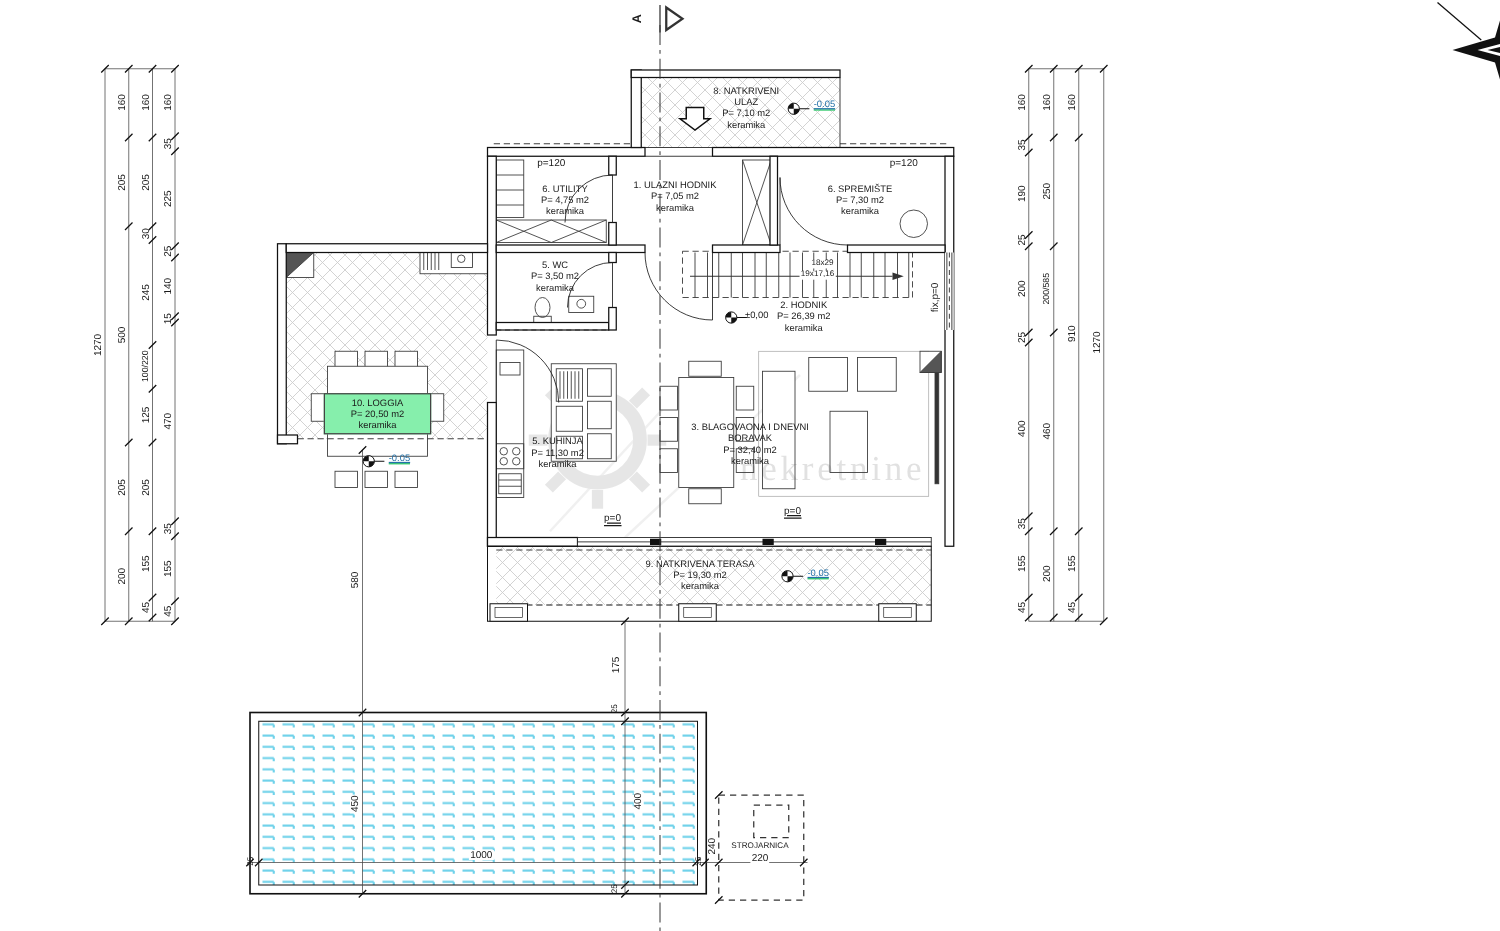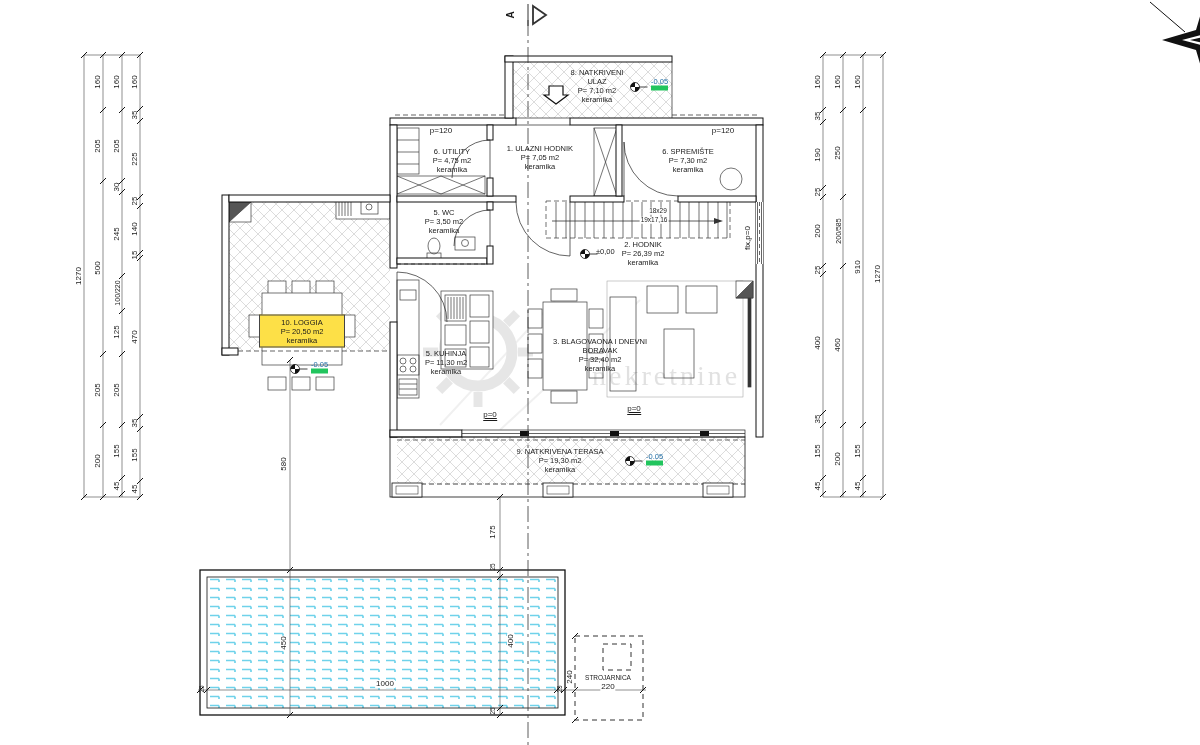--- a/index.html
+++ b/index.html
@@ -9,23 +9,23 @@
   .wm{position:absolute;font-family:"Liberation Serif",serif;color:rgba(70,70,70,.16);
       z-index:1;white-space:nowrap;letter-spacing:3px;}
   .lbl{position:absolute;font-size:8px;line-height:8px;white-space:nowrap;z-index:2;
        transform:translate(-50%,-50%);font-style:normal;}
   .v{transform:translate(-50%,-50%) rotate(-90deg);}
   .f6{font-size:6.5px;line-height:6.5px;}
   .f7{font-size:7px;line-height:7px;}
   .room{position:absolute;transform:translate(-50%,-50%);text-align:center;font-size:7.5px;
         line-height:9px;z-index:2;}
   .room span{display:block;}
-  .boxed{background:#fde047;border:1px solid #444;padding:2px 4px;}
+  .boxed{background:#86efac;border:1px solid #444;padding:2px 4px;}
   .lvl{position:absolute;font-size:7.5px;line-height:8px;z-index:2;transform:translate(0,-50%);white-space:nowrap;}
-  .blue{color:#2471a8;border-bottom:5px solid #22c55e;}
+  .blue{color:#2471a8;border-bottom:1px solid #22c55e;text-decoration:underline;}
   .p0{text-decoration:underline;border-bottom:1px solid #1a1a1a;padding-bottom:1px;}
   .wbg{background:#fff;padding:0 1px;}
   .secA{font-size:10px;font-weight:bold;}
 </style>
 </head>
 <body>
 
 <div class="canvas">
 
 <svg class="plan" width="1200" height="745" viewBox="0 0 1200 745">

